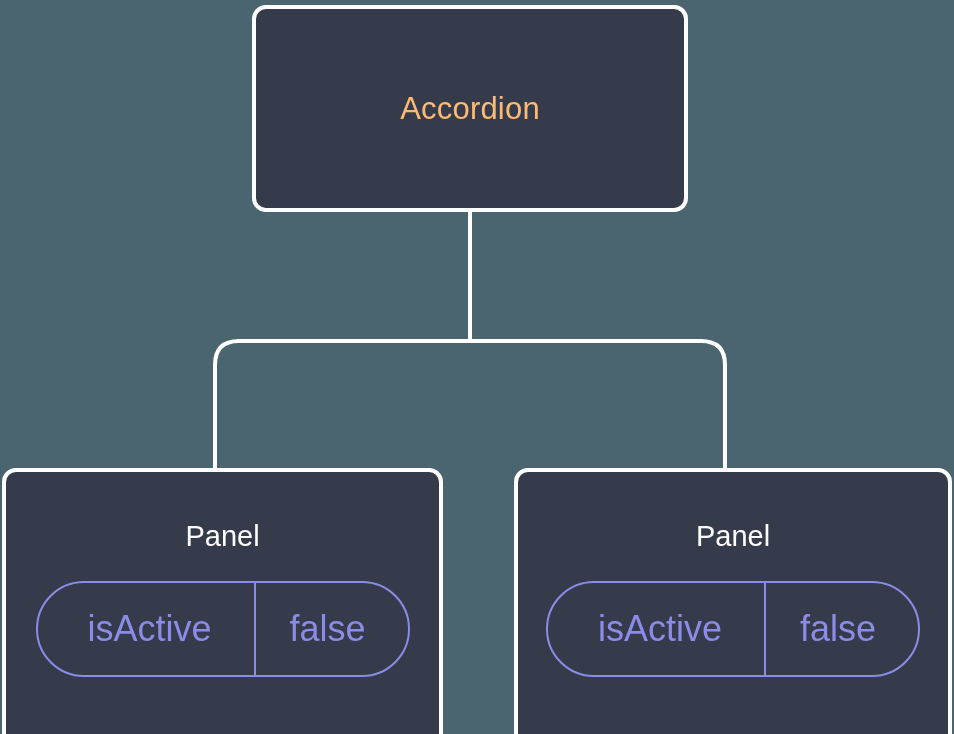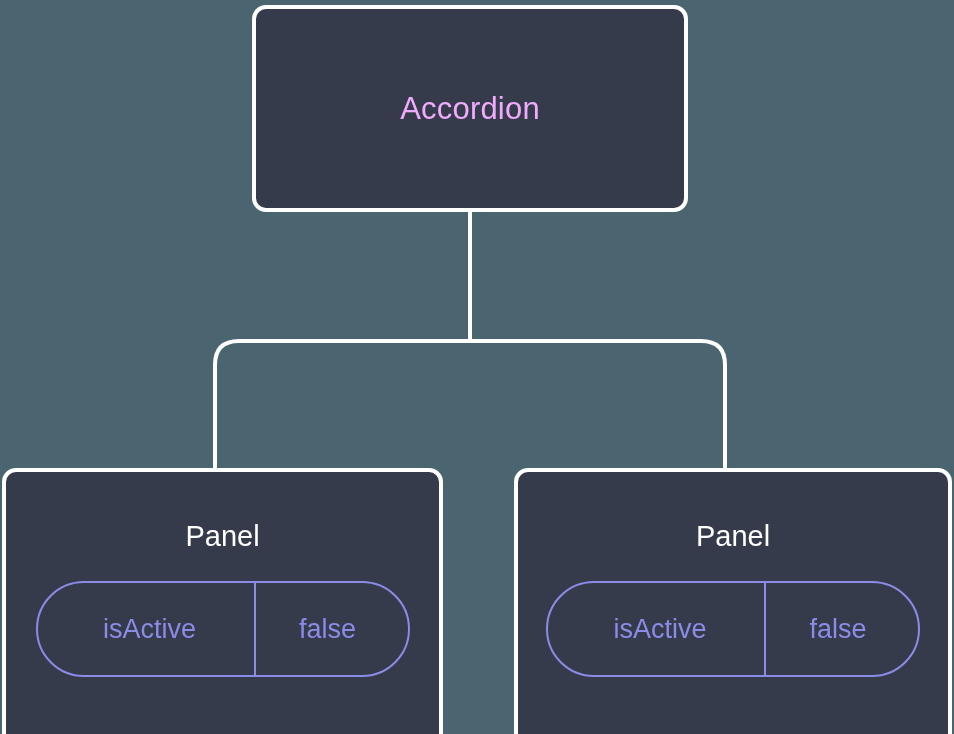--- a/index.html
+++ b/index.html
@@ -79,21 +79,21 @@
     border-radius: 999px;
     height: 96px;
     box-sizing: border-box;
     overflow: hidden;
   }
   .pill-left, .pill-right {
     display: flex;
     align-items: center;
     justify-content: center;
     color: #8b8ce8;
-    font-size: 27px;
+    font-size: 36px;
     line-height: 1;
     box-sizing: border-box;
   }
   .pill-left {
     width: 216px;
     padding-left: 8px;
   }
   .pill-divider {
     width: 2px;
     background: #8b8ce8;
@@ -112,21 +112,21 @@
   <svg id="edges" viewBox="0 0 954 734" width="954" height="734" xmlns="http://www.w3.org/2000/svg">
 
     <path d="M 470 210 L 470 341" fill="none" stroke="#ffffff" stroke-width="4" stroke-linecap="butt"></path>
 
     <path d="M 470 341 L 239 341 Q 215 341 215 365 L 215 470" fill="none" stroke="#ffffff" stroke-width="4" stroke-linecap="butt"></path>
 
     <path d="M 470 341 L 701 341 Q 725 341 725 365 L 725 470" fill="none" stroke="#ffffff" stroke-width="4" stroke-linecap="butt"></path>
   </svg>
 
   <div class="node node-root" style="background: rgb(53, 59, 74); border-color: rgb(255, 255, 255);">
-    <div class="node-title-root" style="color: #f0abfc;">Accordion</div>
+    <div class="node-title-root" style="color: #fdba74;">Accordion</div>
   </div>
 
   <div class="node node-panel node-panel-left" style="background: rgb(53, 59, 74); border-color: rgb(255, 255, 255);">
     <div class="node-title-panel" style="color: rgb(255, 255, 255);">Panel</div>
     <div class="state-pill" style="border-color: rgb(139, 140, 232);">
       <div class="pill-left" style="color: rgb(139, 140, 232);">isActive</div>
       <div class="pill-divider" style="background: rgb(139, 140, 232);"></div>
       <div class="pill-right" style="color: rgb(139, 140, 232);">false</div>
     </div>
   </div>

